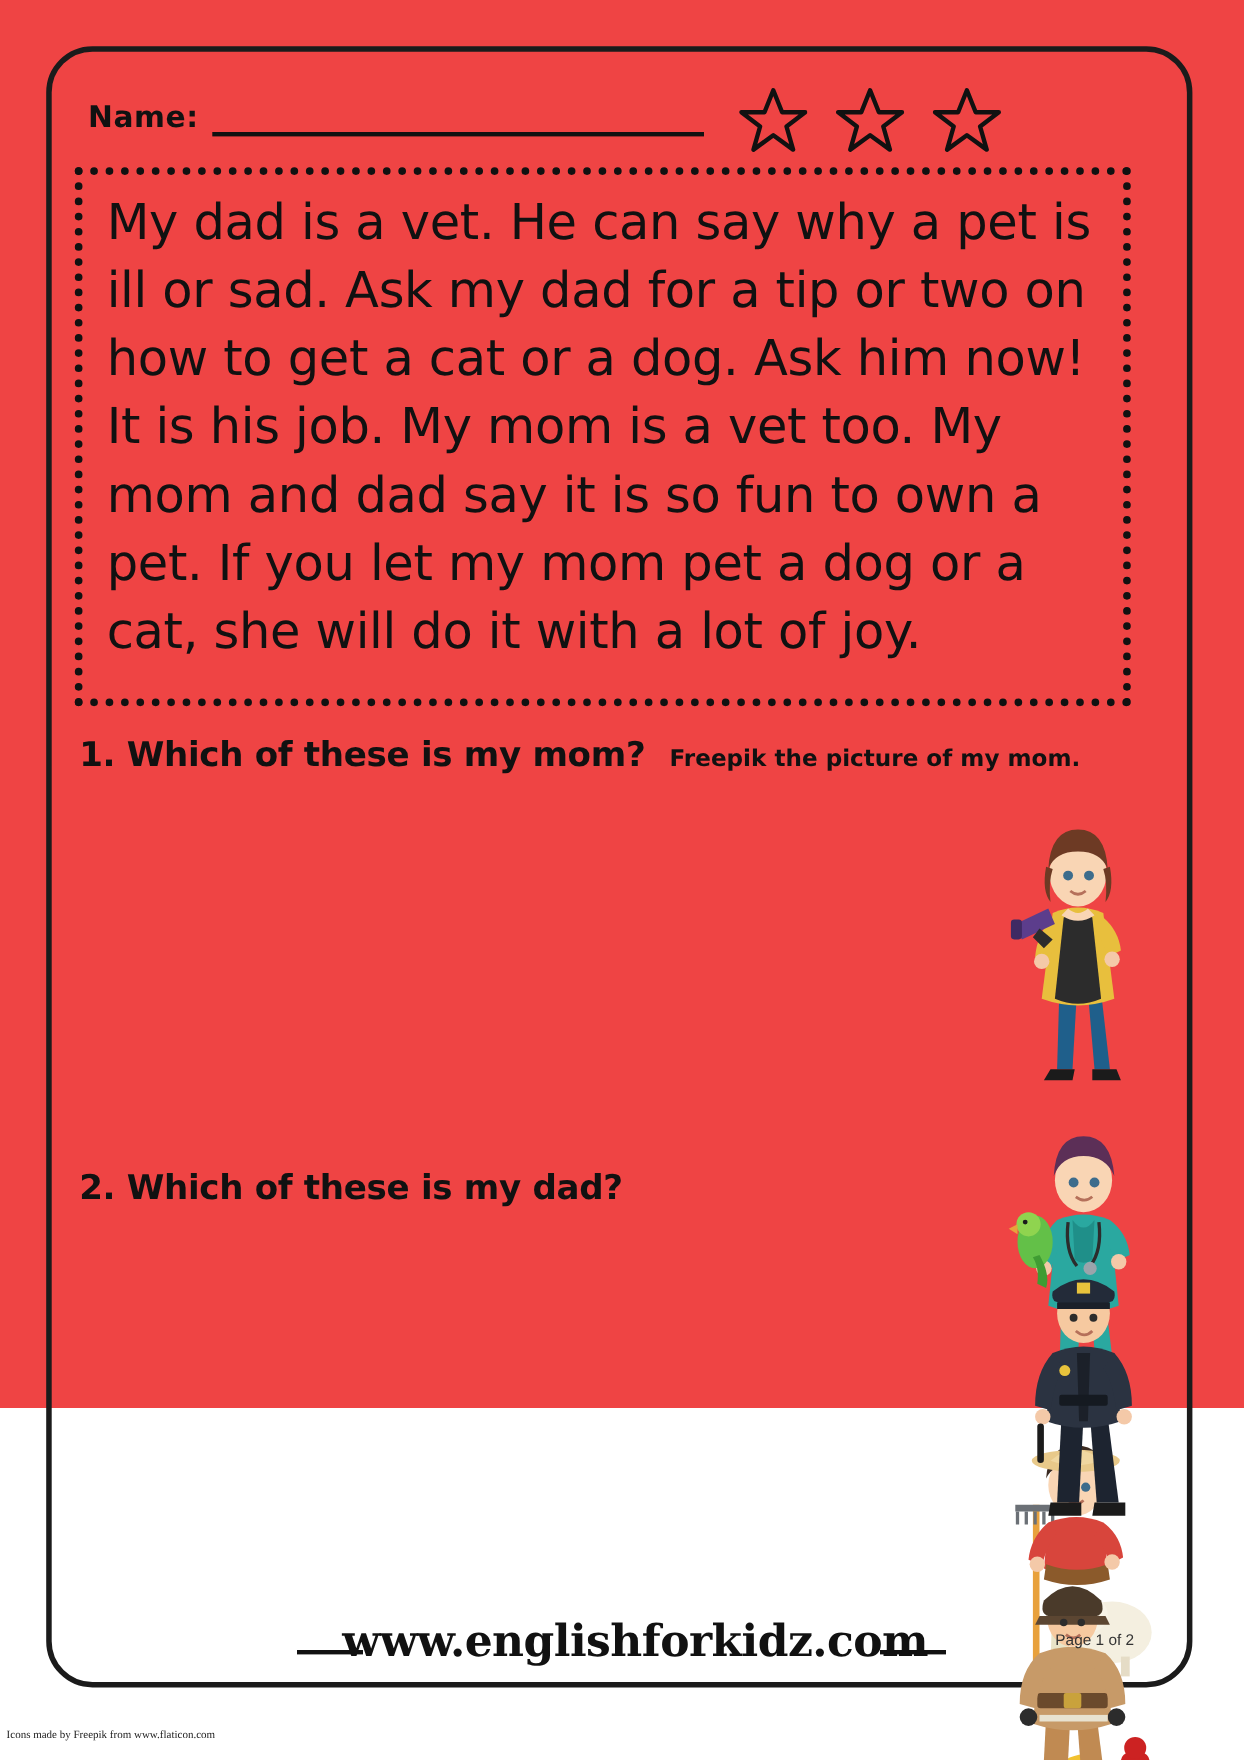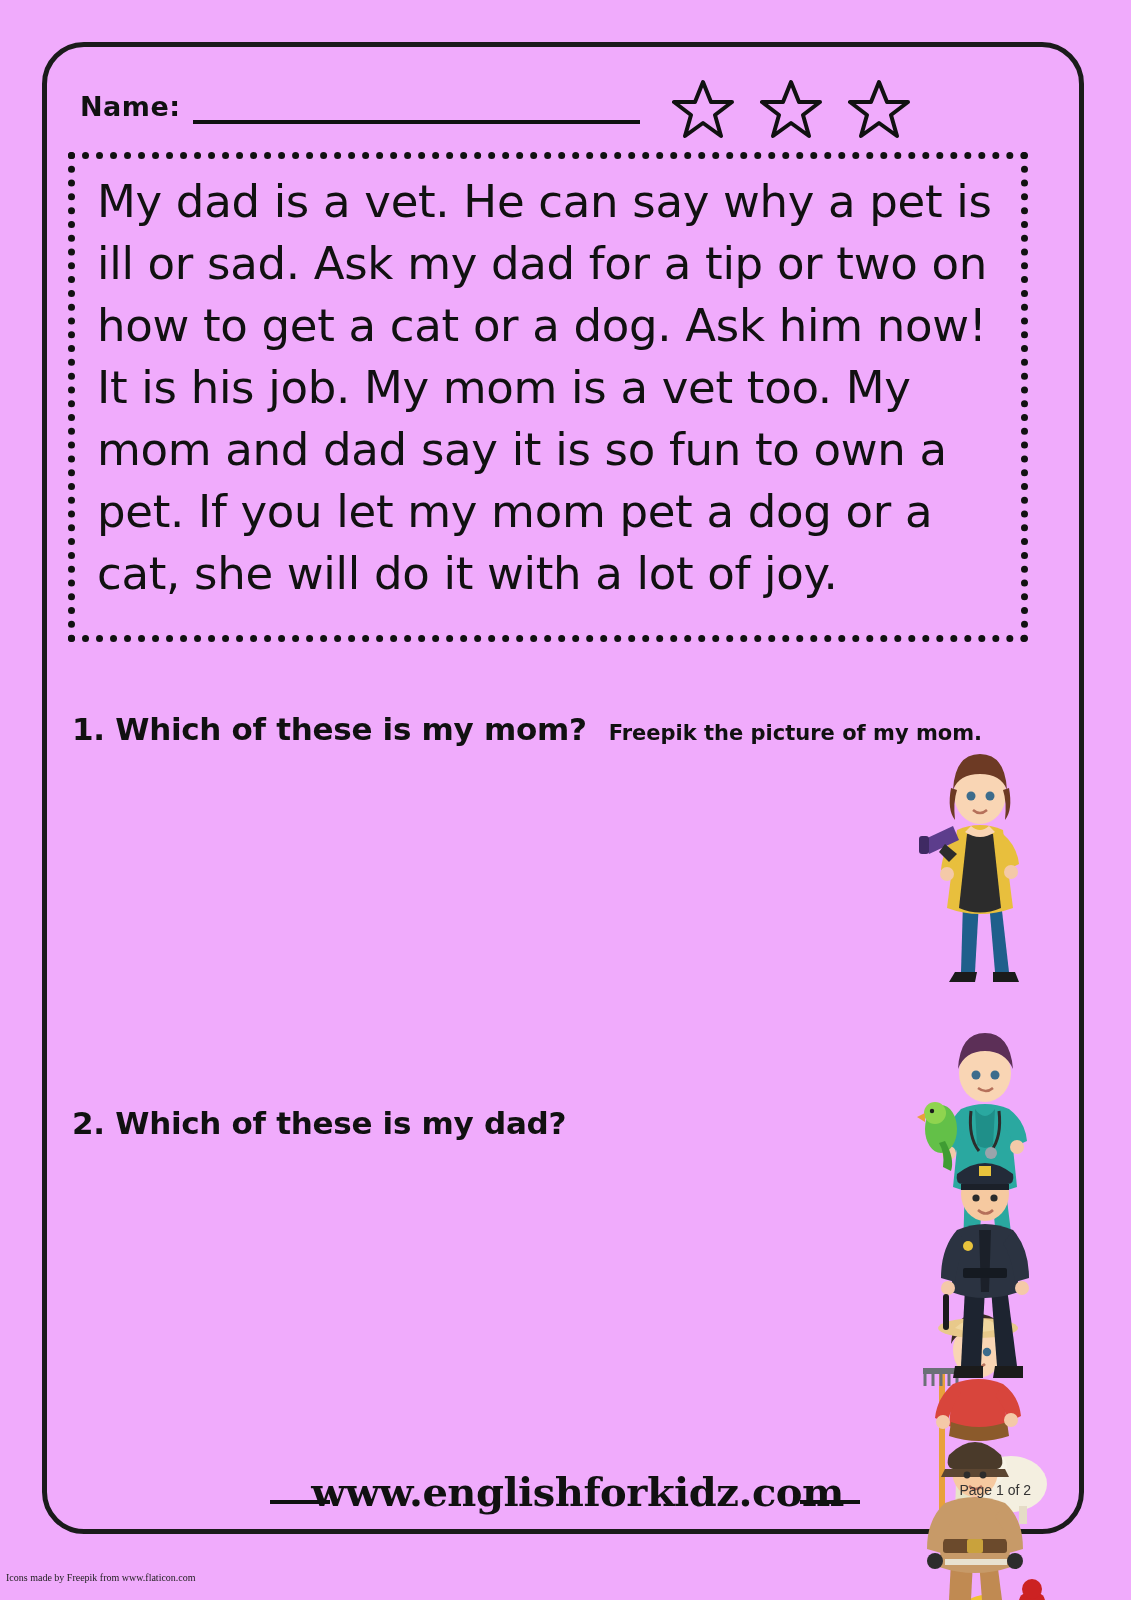--- a/index.html
+++ b/index.html
@@ -12,22 +12,22 @@
     height: 1600px;
     font-family: "Liberation Sans", sans-serif;
     position: relative;
     overflow: hidden;
   }
 
   .page {
     position: absolute;
     left: 0; top: 0;
     width: 1131px;
-    height: 1600px;
-    background: #f0abfc;
+    height: 1280px;
+    background: #ef4444;
   }
 
   
   .sheet-border {
     position: absolute;
     left: 42px;
     top: 42px;
     width: 1042px;
     height: 1492px;
     border: 5px solid #1b1b1b;
@@ -93,21 +93,20 @@
     text-align: left;
   }
 
   
   .question {
     position: absolute;
     left: 72px;
     width: 960px;
     display: flex;
     align-items: baseline;
-    margin-top: 43px;
   }
   .q-main {
     font-family: "DejaVu Sans", sans-serif;
     font-size: 31px;
     font-weight: bold;
     color: #111;
     letter-spacing: -0.3px;
   }
   .q-sub {
     font-family: "DejaVu Sans", sans-serif;

